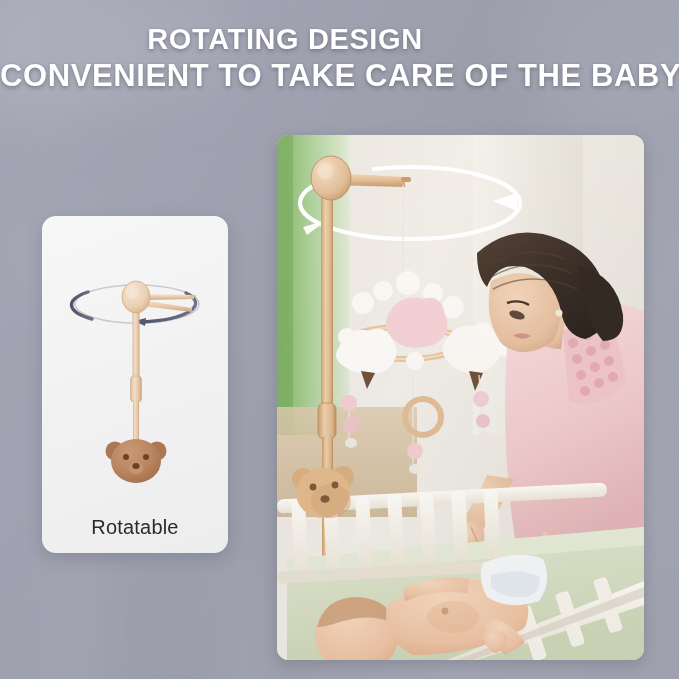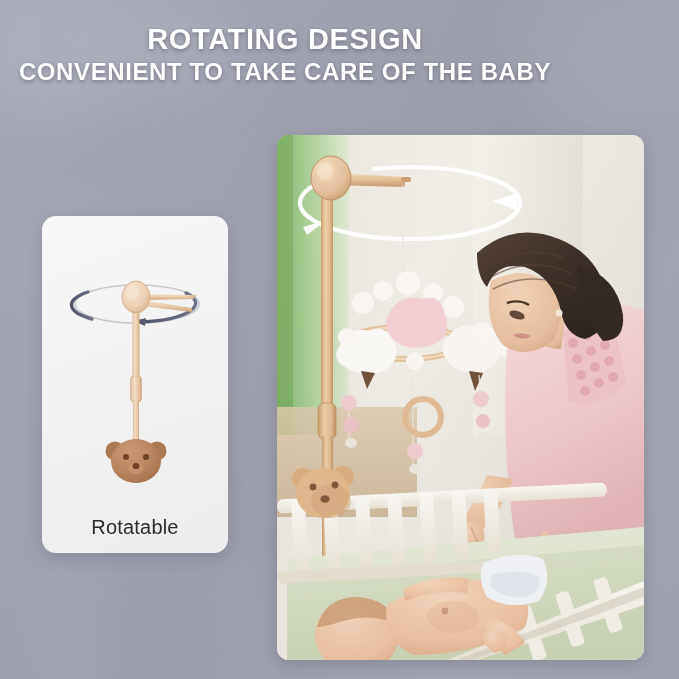--- a/index.html
+++ b/index.html
@@ -25,21 +25,21 @@
     text-align:center;
     color:#ffffff;
     font-weight:bold;
     font-size:30px;
     letter-spacing:.6px;
     line-height:1.22;
     text-shadow:0 2px 4px rgba(70,72,86,.45), 0 0 1px rgba(90,92,106,.5);
     user-select:none;
   }
   #title .l1{display:block;font-size:29px;}
-  #title .l2{display:block;font-size:24px;white-space:nowrap;}
+  #title .l2{display:block;font-size:31px;white-space:nowrap;}
 
   
   #card{
     position:absolute;left:42px;top:216px;width:186px;height:337px;
     background:linear-gradient(160deg,#f7f7f8 0%,#f2f2f3 48%,#ededee 100%);
     border-radius:14px;
     box-shadow:0 5px 16px rgba(60,62,76,.22);
     overflow:hidden;
   }
   #card-illus{position:absolute;left:0;top:0;width:186px;height:272px;}

